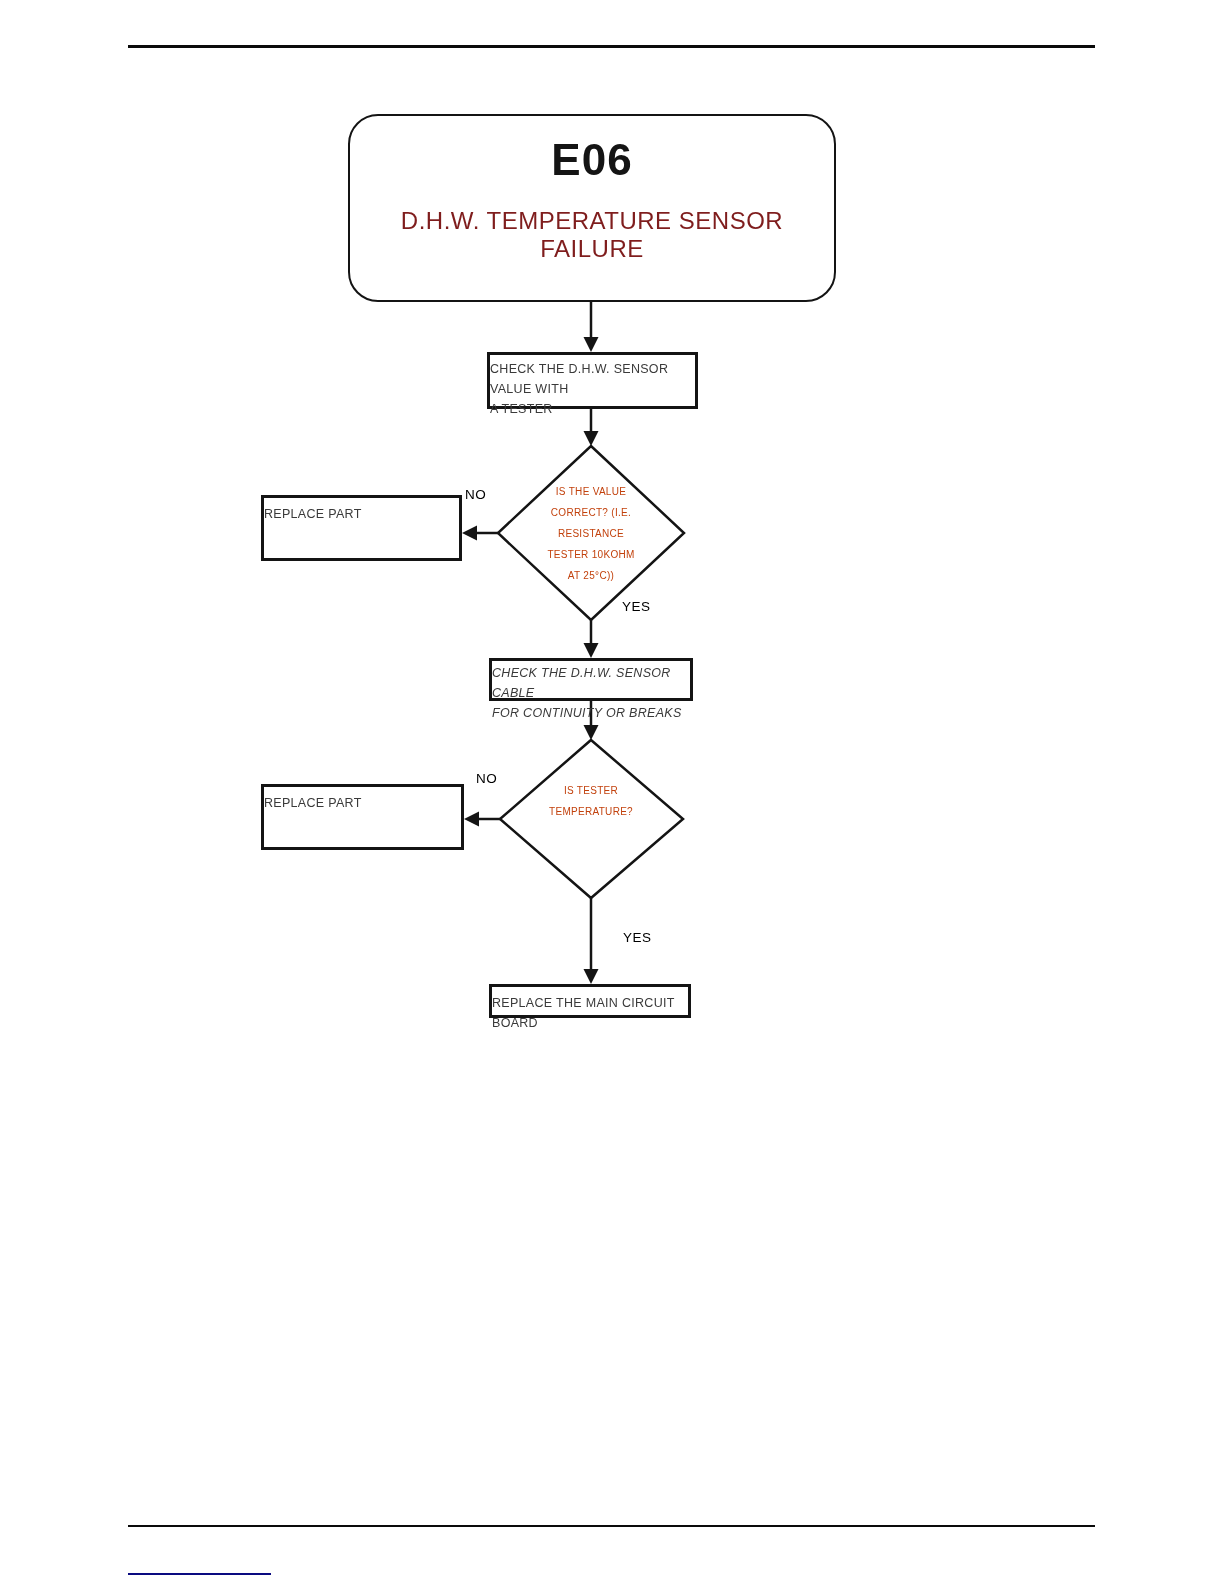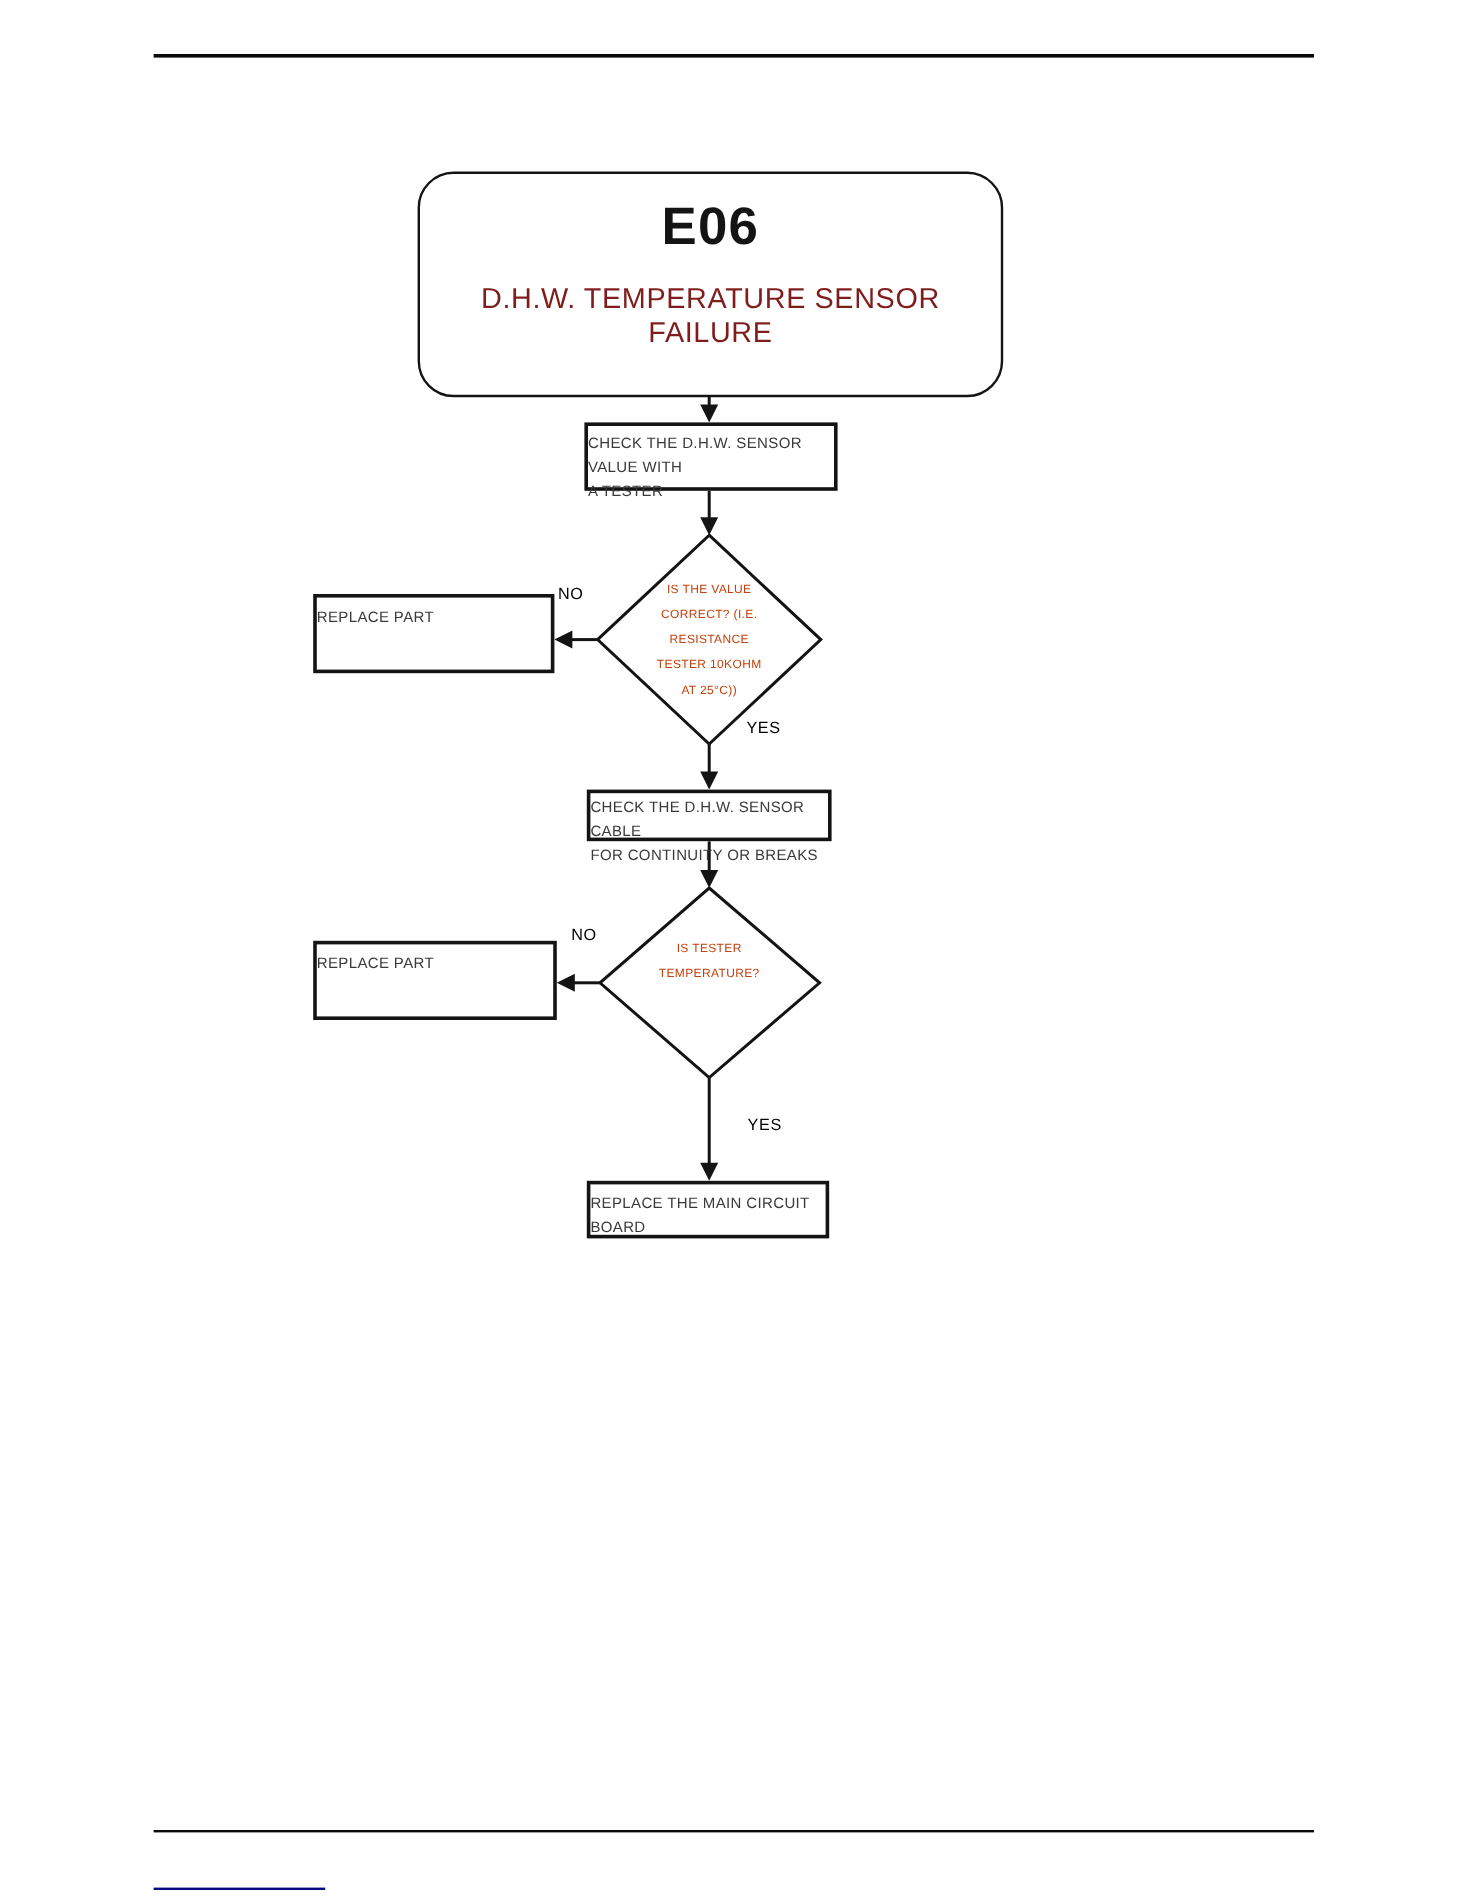--- a/index.html
+++ b/index.html
@@ -37,21 +37,20 @@
     top: 114px;
     width: 484px;
     height: 184px;
     border: 2.5px solid #141414;
     border-radius: 30px;
     background: #ffffff;
     display: flex;
     flex-direction: column;
     align-items: center;
     text-align: center;
-    margin-top: 29px;
   }
   .terminator .title {
     margin-top: 19px;
     font-size: 44px;
     font-weight: bold;
     letter-spacing: 1px;
     color: #141414;
   }
   .terminator .subtitle {
     margin-top: 22px;
@@ -141,34 +140,34 @@
     <span class="dline">AT 25°C))</span>
   </div>
 
   <div class="pbox" style="left:261px; top:495px; width:201px; height:66px; padding-top:6px;">
     <span class="dline">REPLACE PART</span>
   </div>
 
   <div class="branch-label" style="left:465px; top:487px;">NO</div>
   <div class="branch-label" style="left:622px; top:599px;">YES</div>
 
-  <div class="pbox" style="left:489px; top:658px; width:204px; height:43px; padding-top:2px;">
+  <div class="pbox" style="left:489px; top:658px; width:204px; height:43px; padding-top:2px;font-style:italic;">
     <span class="dline">CHECK THE D.H.W. SENSOR CABLE</span>
     <span class="dline">FOR CONTINUITY OR BREAKS</span>
   </div>
 
   <div class="dtext" style="left:516px; top:780px; width:150px;">
     <span class="dline">IS TESTER</span>
     <span class="dline">TEMPERATURE?</span>
   </div>
 
   <div class="pbox" style="left:261px; top:784px; width:203px; height:66px; padding-top:6px;">
     <span class="dline">REPLACE PART</span>
   </div>
 
   <div class="branch-label" style="left:476px; top:771px;">NO</div>
   <div class="branch-label" style="left:623px; top:930px;">YES</div>
 
-  <div class="pbox" style="left:489px; top:984px; width:202px; height:48px; padding-top:6px;">
+  <div class="pbox" style="left:489px; top:984px; width:202px; height:34px; padding-top:6px;">
     <span class="dline">REPLACE THE MAIN CIRCUIT BOARD</span>
   </div>
 
 </div>
 
 </body></html>

